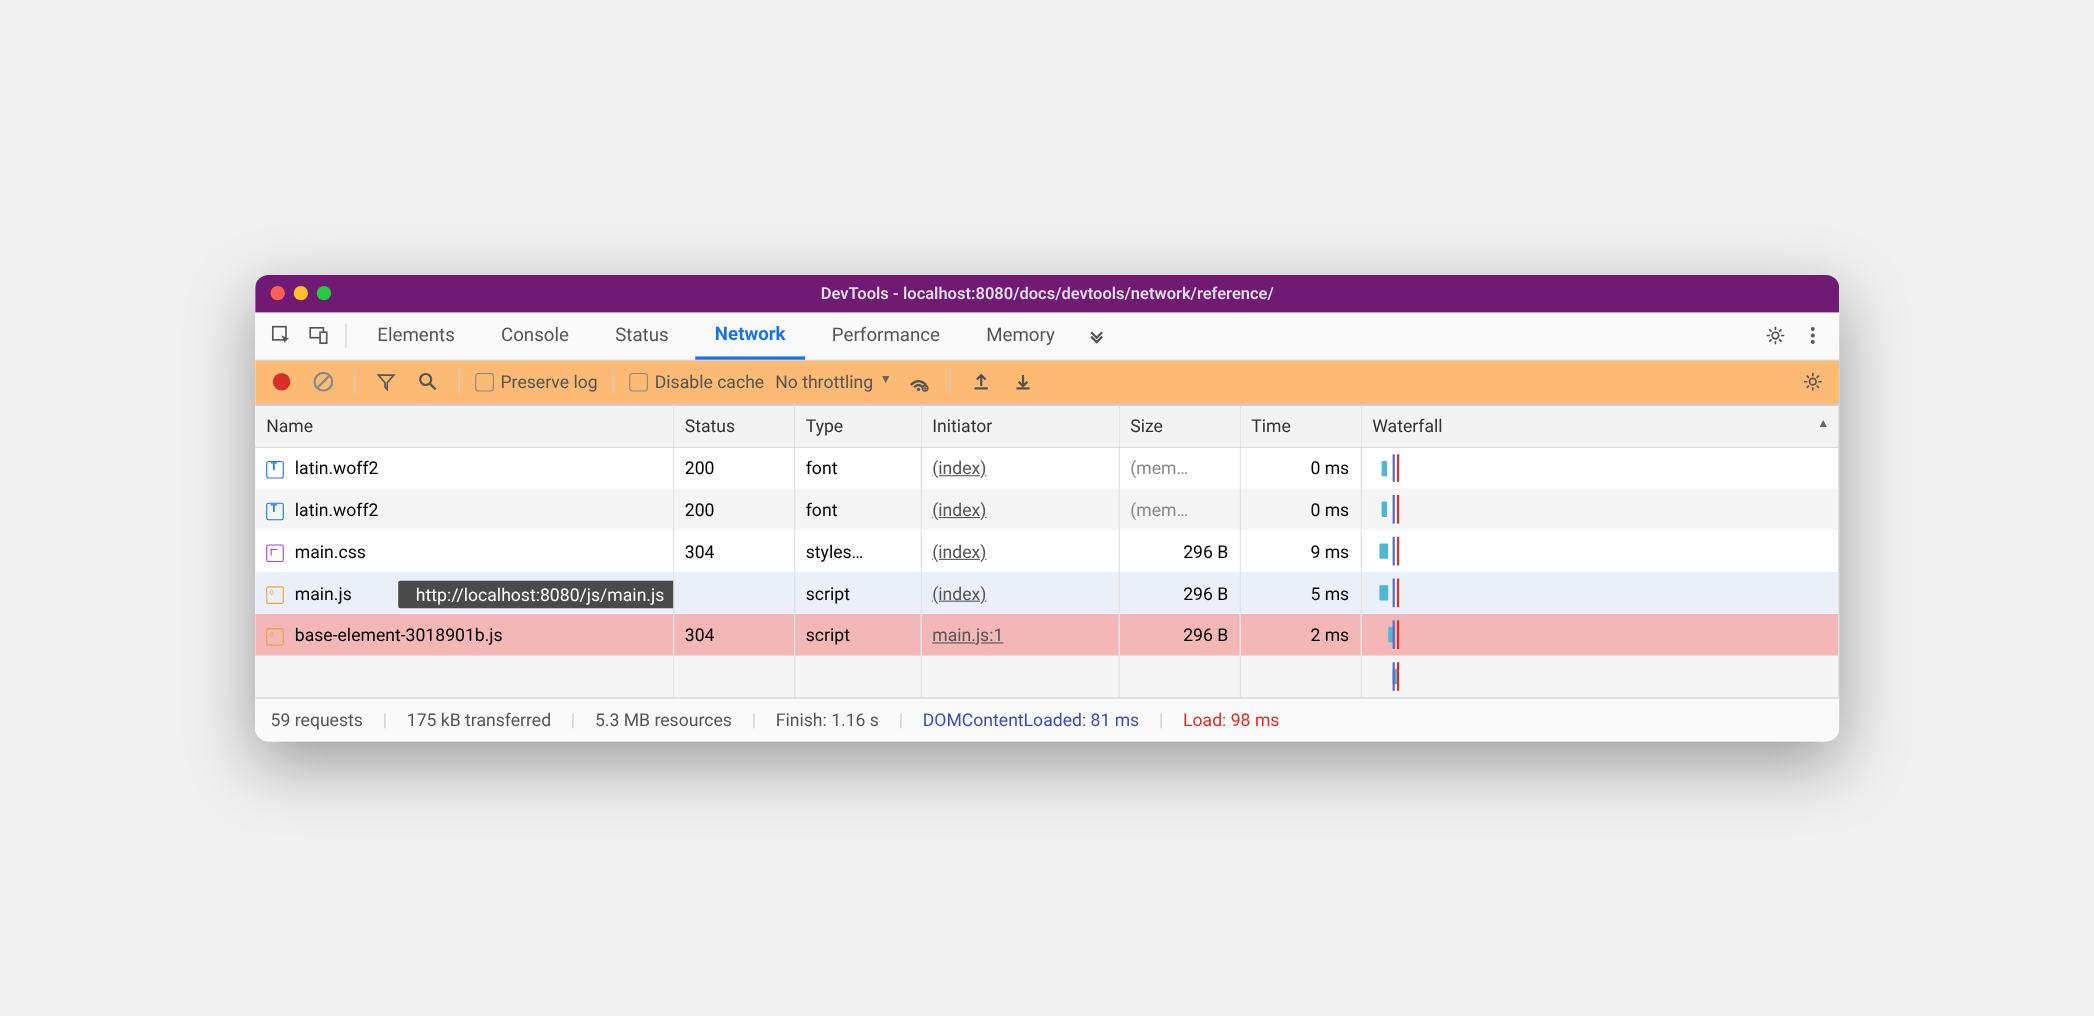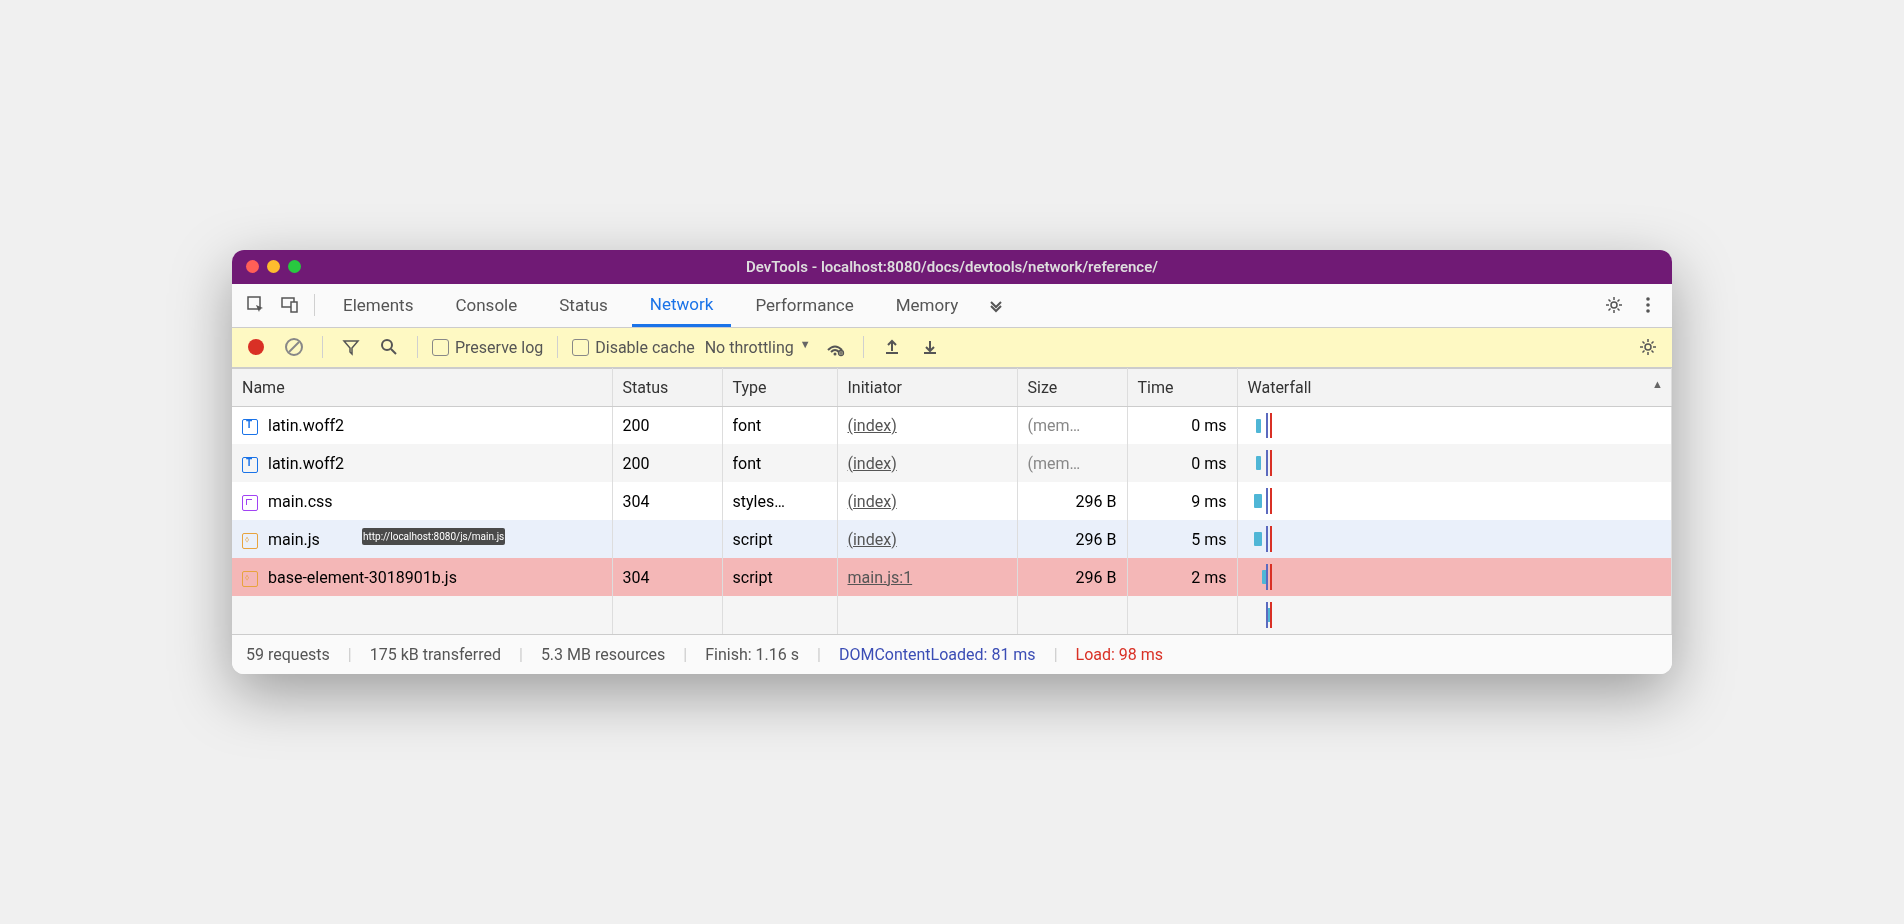--- a/index.html
+++ b/index.html
@@ -42,25 +42,25 @@
 }
 .icon-btn {
   width:28px;height:28px;display:flex;align-items:center;justify-content:center;
   color:#555;cursor:pointer;
 }
 .sep { width:1px;height:22px;background:#d0d0d0;margin:0 4px; }
 .tab {
   padding:0 18px;height:100%;display:flex;align-items:center;
   color:#555;font-size:17px;cursor:pointer;
 }
-.tab.active { color:#1a73e8;border-bottom:3px solid #1a73e8;font-weight:400; }
+.tab.active { color:#1a73e8;border-bottom:3px solid #1a73e8;font-weight:700; }
 .spacer{flex:1}
 .toolbar {
   display:flex;align-items:center;height:40px;
-  border-bottom:1px solid #ccc;background:#fef9c3;
+  border-bottom:1px solid #ccc;background:#fdba74;
   padding:0 10px;gap:10px;font-size:16px;color:#555;
 }
 .rec { width:16px;height:16px;border-radius:50%;background:#d93025; }
 .chk {
   width:17px;height:17px;border:1.5px solid #888;border-radius:3px;display:inline-block;
   margin-right:6px;vertical-align:middle;
 }
 .chk-wrap{display:flex;align-items:center;cursor:pointer}
 .throttle{display:flex;align-items:flex-start;gap:6px;cursor:pointer}
 .table{width:100%;border-collapse:collapse;table-layout:fixed}
@@ -89,22 +89,22 @@
 .ficon.js{border-color:#e8a33d}
 .ficon.js::after{content:"⬨";position:absolute;font-size:9px;color:#e8a33d;left:2px;top:0}
 .initiator{color:#555}
 .initiator.link{text-decoration:underline;cursor:pointer}
 .size-mem{color:#888}
 .wf{position:relative;height:100%}
 .wf-bar{position:absolute;top:50%;transform:translateY(-50%);height:14px;background:#4fb6d6;border-radius:1px}
 .wf-line-blue{position:absolute;top:0;bottom:0;width:2px;background:#5b6abf}
 .wf-line-red{position:absolute;top:0;bottom:0;width:2px;background:#d93025}
 .tooltip{
-  position:absolute;background:#4a4a4a;color:#fff;font-size:10px;
-  padding:3px 1px;border-radius:2px;white-space:nowrap;z-index:10;
+  position:absolute;background:#4a4a4a;color:#fff;font-size:16px;
+  padding:3px 16px;border-radius:2px;white-space:nowrap;z-index:10;
 }
 .footer{
   display:flex;align-items:center;height:40px;
   border-top:1px solid #ccc;background:#fafafa;
   padding:0 14px;gap:18px;font-size:16px;color:#555;
 }
 .footer .fsep{color:#ccc}
 .footer .dcl{color:#3b4db5}
 .footer .load{color:#d93025}
 svg{display:block}

